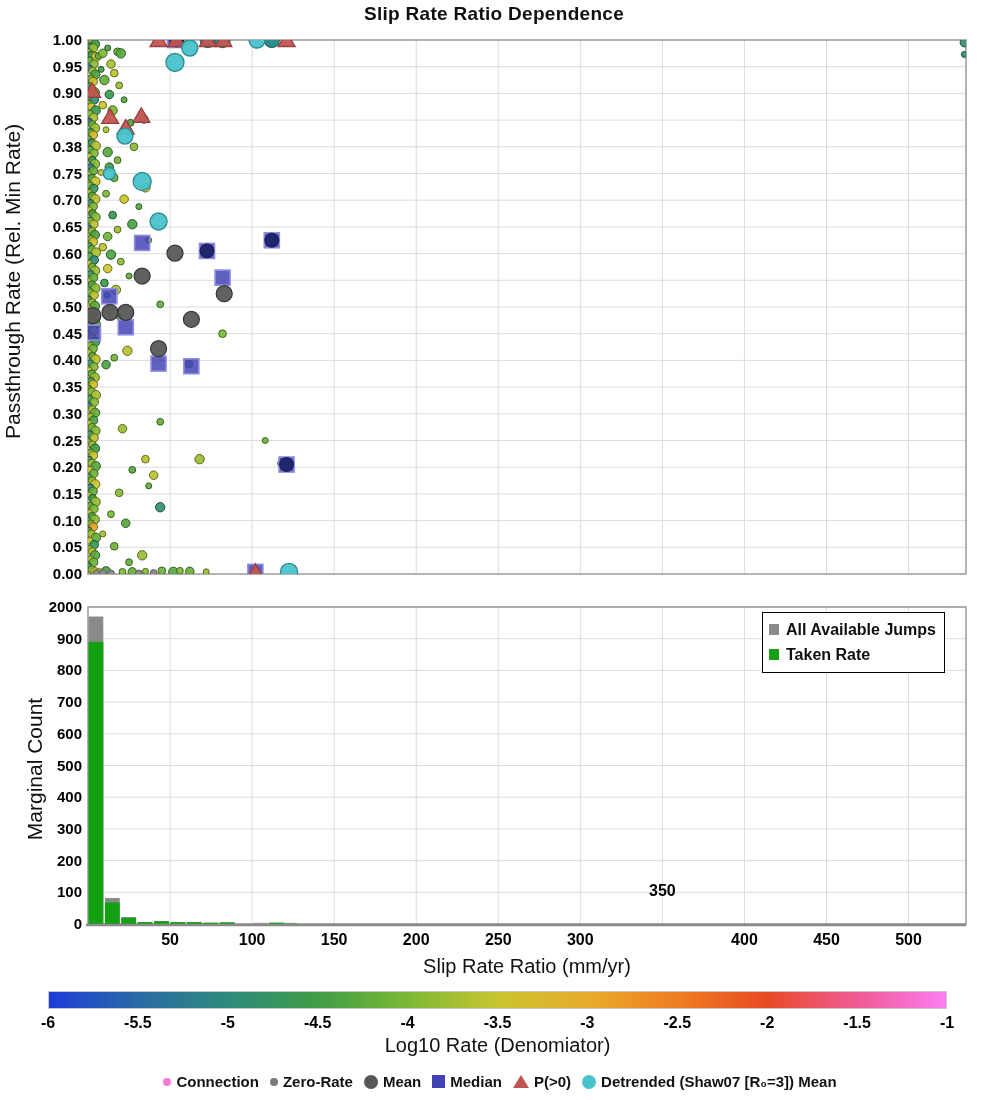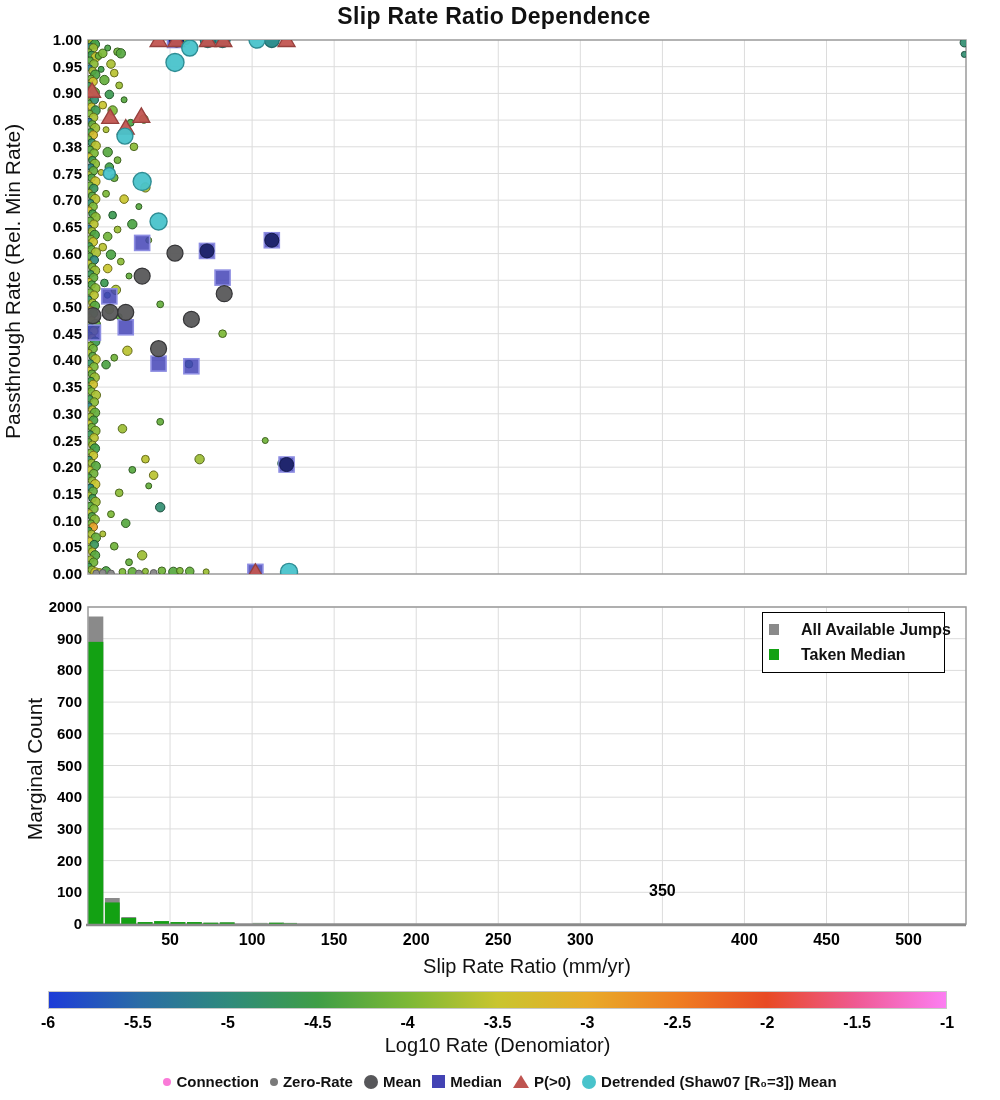--- a/index.html
+++ b/index.html
@@ -1,28 +1,28 @@
 <!DOCTYPE html>
 <html><head>
 <meta charset="utf-8">
 <style>
   html,body{margin:0;padding:0;background:#fff;}
   body{width:1000px;height:1100px;position:relative;font-family:"Liberation Sans",sans-serif;color:#111;overflow:hidden;}
   .abs{position:absolute;}
-  #title{left:0;right:12px;top:3px;text-align:center;font-size:23px;font-weight:bold;letter-spacing:.3px;}
+  #title{left:0;right:12px;top:3px;text-align:center;font-size:19px;font-weight:bold;letter-spacing:.3px;}
   .ylab{transform:rotate(-90deg);transform-origin:center;font-size:21px;white-space:nowrap;}
   #ylab-top{left:-117px;top:297px;width:260px;text-align:center;}
   #ylab-bottom{left:-55px;top:757px;width:180px;text-align:center;}
   #xlab{left:88px;width:878px;top:955px;text-align:center;font-size:20px;}
   #cbar-label{left:48px;width:899px;top:1034px;text-align:center;font-size:20px;}
   .tick{position:absolute;font-size:15px;font-weight:700;color:#000;}
   .xtick{text-align:center;width:60px;font-size:16px;}
   .cbtick{text-align:center;width:60px;font-size:16px;}
   #hist-legend{left:762px;top:612px;width:183px;border:1.6px solid #000;background:#fff;padding:4px 6px 5px 6px;box-sizing:border-box;}
-  .hleg-row{display:flex;align-items:center;gap:22px;height:25px;font-size:16px;font-weight:600;white-space:nowrap;}
+  .hleg-row{display:flex;align-items:center;gap:7px;height:25px;font-size:16px;font-weight:600;white-space:nowrap;}
   .swatch{width:10px;height:11px;display:inline-block;flex:0 0 auto;}
   #marker-legend{left:0;right:0;top:1073px;display:flex;justify-content:center;align-items:center;gap:11px;font-size:15px;font-weight:600;text-align:right;}
   .mleg-item{display:flex;align-items:center;gap:5px;white-space:nowrap;}
   .dot{border-radius:50%;display:inline-block;}
   .tri{width:0;height:0;border-left:8px solid transparent;border-right:8px solid transparent;border-bottom:13px solid #bf5450;display:inline-block;}
   #colorbar{left:48px;top:991px;width:899px;height:18px;border:1px solid #c8c8c8;box-sizing:border-box;}
 </style>
 </head>
 <body>
 
@@ -459,21 +459,21 @@
     <div class="tick cbtick" style="left: 917px; top: 1014px;">-1</div>
   </div>
 
 <div id="hist-legend" class="abs">
   <div class="hleg-row">
     <span class="swatch" style="background: rgb(138, 138, 138);"></span>
     <span>All Available Jumps</span>
   </div>
   <div class="hleg-row">
     <span class="swatch" style="background: rgb(19, 161, 19);"></span>
-    <span>Taken Median</span>
+    <span>Taken Rate</span>
   </div>
 </div>
 
 <div id="colorbar" class="abs" style="background: linear-gradient(to right, rgb(29, 60, 216), rgb(42, 108, 166), rgb(47, 138, 124), rgb(63, 158, 70), rgb(124, 184, 54), rgb(201, 197, 47), rgb(232, 171, 42), rgb(239, 126, 34), rgb(232, 74, 36), rgb(239, 90, 147), rgb(252, 126, 242));"></div>
 <div id="cbar-label" class="abs">Log10 Rate (Denomiator)</div>
 
 <div id="marker-legend" class="abs">
     <span class="mleg-item">
       <span class="dot" style="width: 8px; height: 8px; background: rgb(250, 122, 216);"></span>
       <span>Connection</span>

